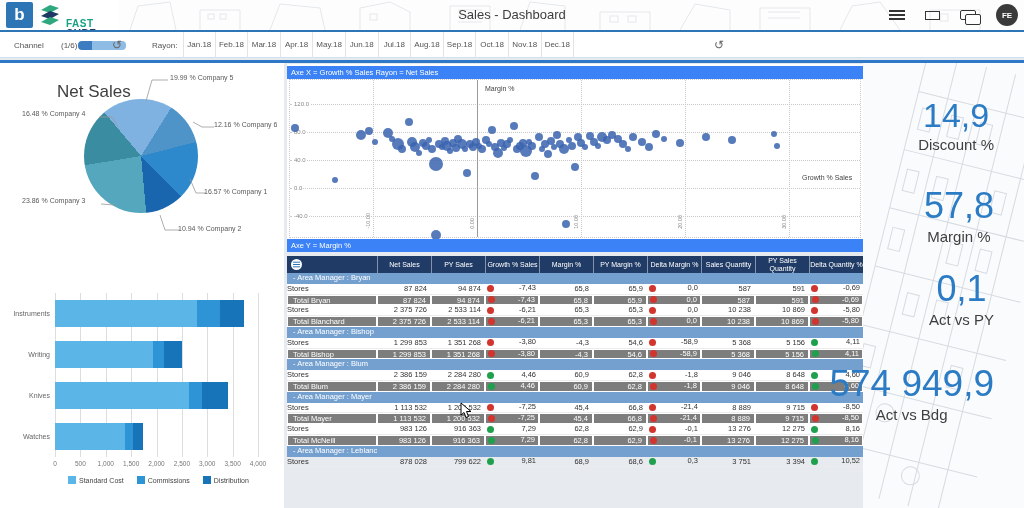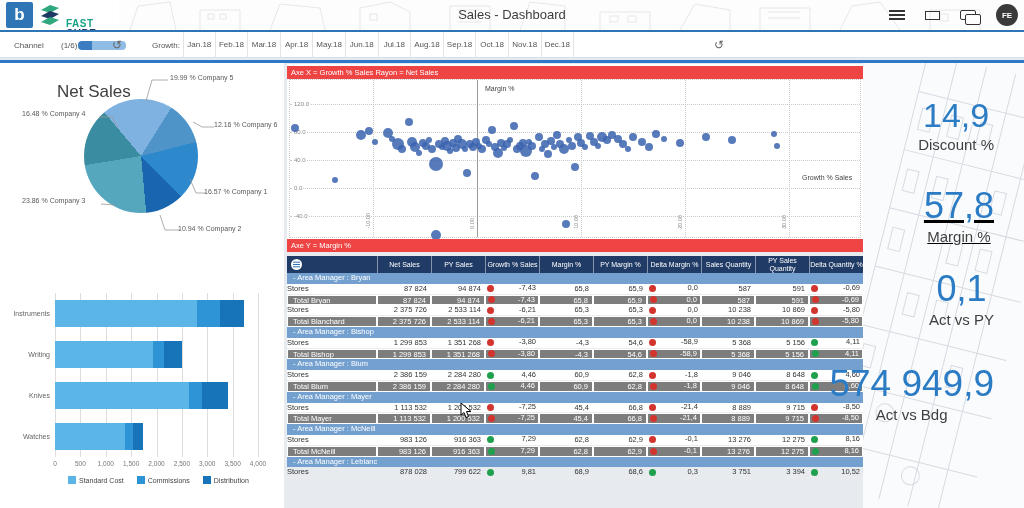--- a/index.html
+++ b/index.html
@@ -52,21 +52,21 @@
   .bar-row-label { position:absolute; font-size:7px; color:#666; text-align:right; width:48px; }
   .bar-track { position:absolute; left:55px; height:27px; display:flex; }
   .bar-seg { height:100%; }
   .bar-grid { position:absolute; width:1px; background:#ddd; }
   .bar-tick { position:absolute; font-size:6.5px; color:#777; transform:translateX(-50%); }
   .legend { position:absolute; display:flex; gap:13px; font-size:7px; color:#444; align-items:center; }
   .legend .sw { width:8px; height:8px; display:inline-block; margin-right:3px; vertical-align:-1px; }
 
   
   .scatter-card { position:absolute; left:287px; top:64px; width:576px; height:188px; background:#fff; }
-  .navybar { position:absolute; left:0; width:100%; height:13px; background:#ef4444; color:#fff; font-size:7.5px;
+  .navybar { position:absolute; left:0; width:100%; height:13px; background:#3b82f6; color:#fff; font-size:7.5px;
              line-height:13px; padding-left:4px; }
   .plot { position:absolute; left:2px; top:15px; width:572px; height:159px; border:1px dotted #c9c9c9; }
   .hgrid { position:absolute; left:0; width:100%; height:0; border-top:1px dotted #c9c9c9; }
   .vgrid { position:absolute; top:0; height:100%; width:0; border-left:1px dotted #c9c9c9; }
   .vgrid.solid { border-left:1px solid #9a9a9a; }
   .ytick { position:absolute; font-size:6px; color:#888; left:3px; transform:translateY(-55%); background:#fff; padding:0 1px; }
   .xtick { position:absolute; font-size:5.5px; color:#888; writing-mode:vertical-rl; transform:rotate(180deg); }
   .axlabel { position:absolute; font-size:7px; color:#444; }
   .dotpt { position:absolute; border-radius:50%; background:rgba(58,99,175,.85); }
 
@@ -147,21 +147,21 @@
       <div class="avatar">FE</div>
     </div>
   </div>
   <div class="blue-rule"></div>
 
   <div class="filterbar">
     <div class="flabel" style="left:14px">Channel</div>
     <div class="flabel" style="left:61px">(1/6)</div>
     <div class="slider"></div>
     <div class="refresh" style="left:112px">↺</div>
-    <div class="flabel" style="left:152px">Growth:</div>
+    <div class="flabel" style="left:152px">Rayon:</div>
     <div class="months" id="months">
         <div class="month">Jan.18</div>
         <div class="month">Feb.18</div>
         <div class="month">Mar.18</div>
         <div class="month">Apr.18</div>
         <div class="month">May.18</div>
         <div class="month">Jun.18</div>
         <div class="month">Jul.18</div>
         <div class="month">Aug.18</div>
         <div class="month">Sep.18</div>
@@ -594,21 +594,20 @@
           <div class="ind" style="background: rgb(210, 52, 46);"></div>
           <div>-21,4</div>
         </div>
         <div class="cv">8 889</div>
         <div class="cv">9 715</div>
         <div class="cd">
           <div class="ind" style="background: rgb(210, 52, 46);"></div>
           <div>-8,50</div>
         </div>
       </div>
-      <div class="grow">- Area Manager : McNeill</div>
       <div class="trow drow stores">
         <div class="cl">Stores</div>
         <div class="cv">983 126</div>
         <div class="cv">916 363</div>
         <div class="cd">
           <div class="ind" style="background: rgb(31, 160, 77);"></div>
           <div>7,29</div>
         </div>
         <div class="cv">62,8</div>
         <div class="cv">62,9</div>
@@ -688,21 +687,21 @@
           <rect x="108" y="298" width="12" height="22"></rect>
         <circle cx="55" cy="360" r="9"></circle>
           <circle cx="95" cy="415" r="9"></circle>
       </g>
     </svg>
     <div id="kpis">
         <div class="kpi" style="top: 35px;">
           <div class="v" style="font-size: 34px; color: rgb(43, 124, 196);">14,9</div>
           <div class="l">Discount %</div>
         </div>
-        <div class="kpi" style="top: 125px; text-decoration: underline;">
+        <div class="kpi" style="top: 125px;">
           <div class="v" style="font-size: 36px; color: rgb(43, 124, 196);">57,8</div>
           <div class="l">Margin %</div>
         </div>
         <div class="kpi" style="top: 208px;">
           <div class="v" style="font-size: 36px; color: rgb(43, 124, 196);">0,1</div>
           <div class="l">Act vs PY</div>
         </div>
         <div class="kpi" style="top: 302px;">
           <div class="v" style="font-size: 37px; color: rgb(43, 124, 196);">574 949,9</div>
           <div class="l">Act vs Bdg</div>

